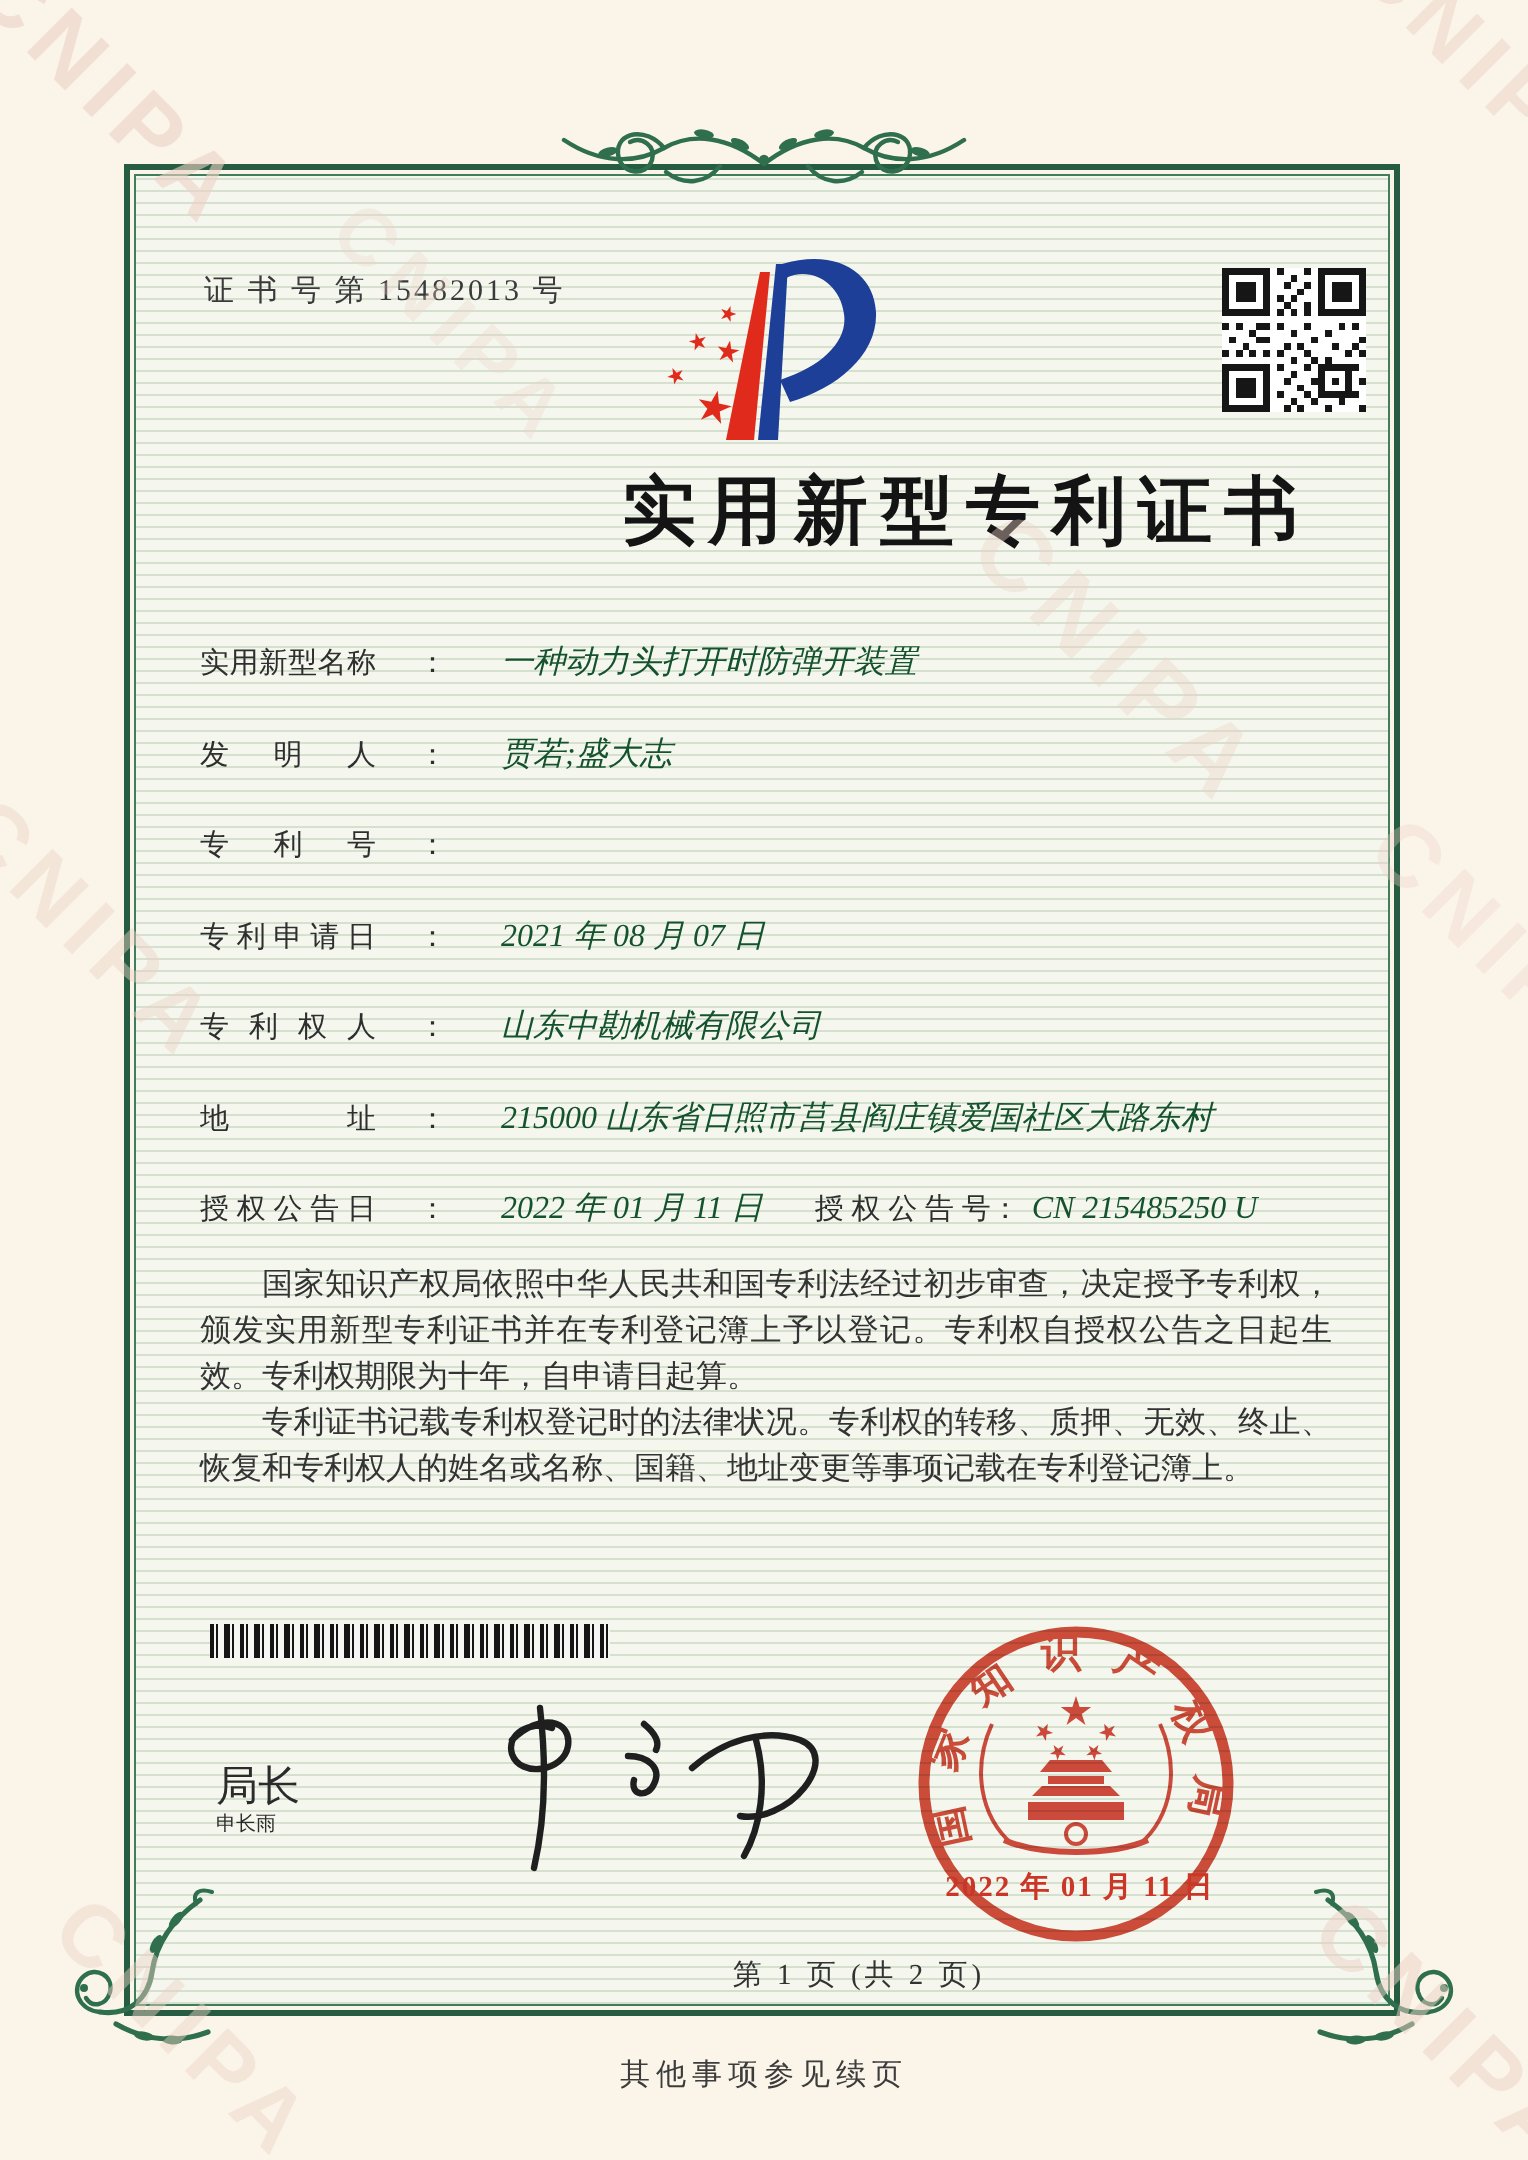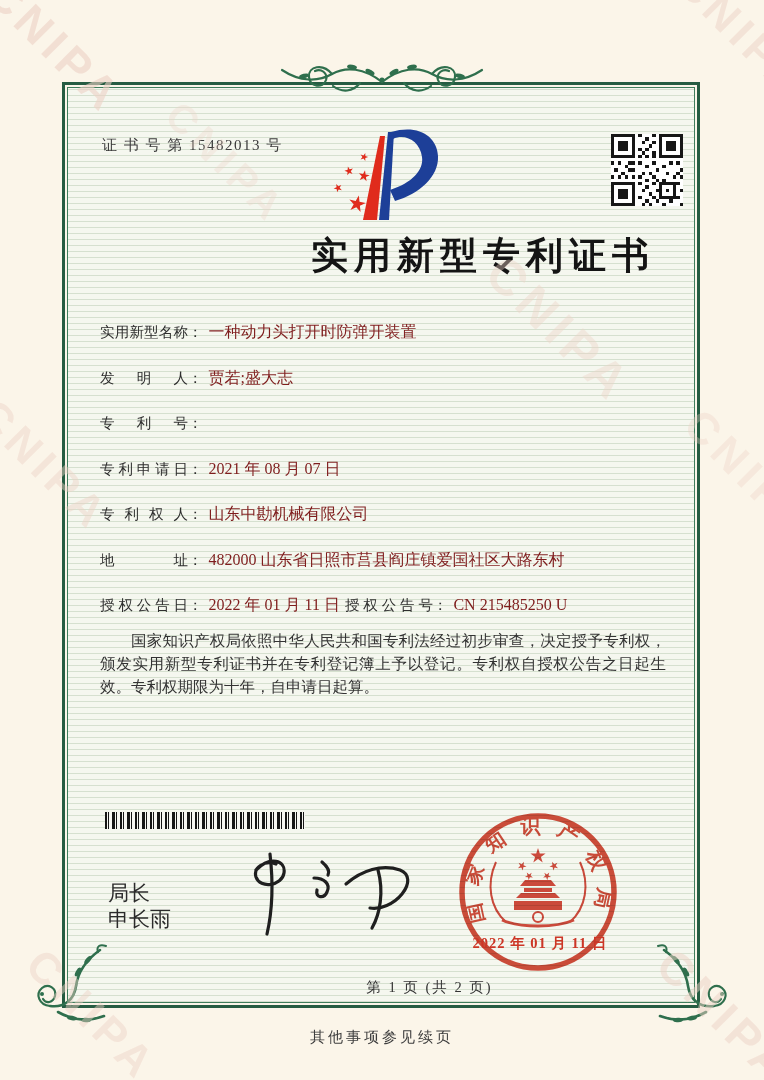--- a/index.html
+++ b/index.html
@@ -22,37 +22,37 @@
   .content{position:absolute;inset:0;z-index:2;}
 
   .cert-no{position:absolute;left:102px;top:136px;font-size:15px;letter-spacing:1.5px;color:#3a3a3a;}
   .logo{position:absolute;left:303px;top:120px;}
   .qr{position:absolute;left:611px;top:134px;}
 
   .title{position:absolute;left:62px;top:231px;width:593px;text-align:right;
          font-size:37px;font-weight:700;letter-spacing:6px;color:#141414;}
 
   .fields{position:absolute;left:100px;top:320px;width:568px;}
-  .frow{display:flex;margin-bottom:21.5px;font-size:16px;line-height:24px;white-space:nowrap;}
+  .frow{display:flex;margin-bottom:21.5px;font-size:16px;line-height:24px;white-space:nowrap;gap:21px;}
   .flab{display:inline-block;width:88px;font-size:14.5px;text-align:justify;text-align-last:justify;color:#2e2e2e;}
   .fcolon{font-size:14.5px;margin-right:6px;color:#2e2e2e;}
-  .fval{font-size:16px;color:#7f1d1d;}
+  .fval{font-size:16px;color:#14532d;font-style:italic;}
   .pair2{margin-left:5px;display:flex;}
 
   .paras{position:absolute;left:100px;top:631px;width:566px;font-size:15.5px;line-height:23px;
-         text-align:justify;color:#333;font-family:Liberation Mono, monospace;}
+         text-align:justify;color:#333;}
   .paras p{margin:0;text-indent:31px;}
 
   .barcode{position:absolute;left:105px;top:812px;width:200px;height:17px;
          background:repeating-linear-gradient(90deg,
            #151515 0 2px,#f6f6f2 2px 3px,#151515 3px 4px,#f6f6f2 4px 7px,
            #151515 7px 10px,#f6f6f2 10px 11px,#151515 11px 12px,#f6f6f2 12px 15px);}
 
   .sig-title{position:absolute;left:108px;top:879px;font-size:21px;color:#2b2b2b;}
-  .sig-name{position:absolute;left:108px;top:905px;font-size:21px;color:#2b2b2b;}
+  .sig-name{position:absolute;left:108px;top:905px;font-size:10px;color:#2b2b2b;}
   .sig-hand{position:absolute;left:226px;top:848px;}
 
   .seal{position:absolute;left:450px;top:804px;opacity:.9;mix-blend-mode:multiply;z-index:5;}
   .seal-date{position:absolute;left:446px;top:934px;width:188px;text-align:center;
          font-size:14.5px;font-weight:700;color:#cc3626;letter-spacing:1px;z-index:6;}
 
   .pageinfo{position:absolute;left:62px;top:978px;width:735px;text-align:center;
          font-size:14.5px;letter-spacing:2px;color:#333;z-index:4;}
   .note{position:absolute;left:0;top:1028px;width:764px;text-align:center;
          font-size:15px;letter-spacing:3px;color:#3c3c3c;}
@@ -193,36 +193,37 @@
           <span class="fval">2021 年 08 月 07 日</span>
       </div>
       <div class="frow">
         <span class="flab">专利权人</span>
           <span class="fcolon">：</span>
           <span class="fval">山东中勘机械有限公司</span>
       </div>
       <div class="frow">
         <span class="flab">地址</span>
           <span class="fcolon">：</span>
-          <span class="fval">482000 山东省日照市莒县阎庄镇爱国社区大路东村</span>
+          <span class="fval">215000 山东省日照市莒县阎庄镇爱国社区大路东村</span>
       </div>
       <div class="frow">
         <span class="flab">授权公告日</span>
           <span class="fcolon">：</span>
           <span class="fval">2022 年 01 月 11 日</span>
         <span class="pair2">
           <span class="flab">授权公告号</span>
             <span class="fcolon">：</span>
             <span class="fval">CN 215485250 U</span>
         </span>
       </div>
     </div>
 
     <div class="paras">
       <p>国家知识产权局依照中华人民共和国专利法经过初步审查，决定授予专利权，颁发实用新型专利证书并在专利登记簿上予以登记。专利权自授权公告之日起生效。专利权期限为十年，自申请日起算。</p>
+      <p>专利证书记载专利权登记时的法律状况。专利权的转移、质押、无效、终止、恢复和专利权人的姓名或名称、国籍、地址变更等事项记载在专利登记簿上。</p>
     </div>
 
     <div class="barcode"></div>
 
     <div class="sig-title">局长</div>
     <div class="sig-name">申长雨</div>
 
     <svg class="sig-hand" width="190" height="92" viewBox="0 0 190 92">
       <g fill="none" stroke="#1f1f1f" stroke-width="3.2" stroke-linecap="round">
         <path d="M30,22 c14,-14 30,-10 28,3 c-2,13 -24,16 -28,4 c-3,-10 9,-17 20,-13"></path>

